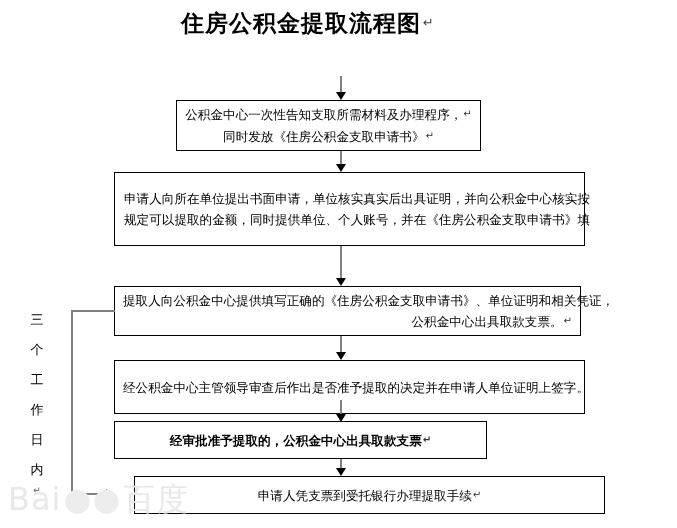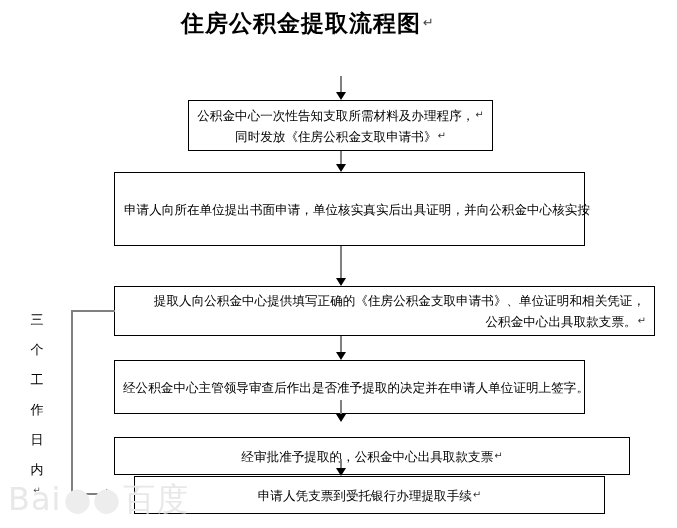--- a/index.html
+++ b/index.html
@@ -150,51 +150,52 @@
 <div id="page">
 
   <div class="doc-title">
     <span>住房公积金提取流程图</span><span class="pilcrow">↵</span>
   </div>
 
 
   <div class="conn" style="left:340px; top:76px; height:20px;"></div>
   <div class="arrow-down" style="left:336px; top:92px;"></div>
 
-  <div class="node center" style="left:188px; top:100px; width:305px; height:51px;">
+  <div class="node center" style="left:176px; top:100px; width:305px; height:51px;justify-content:space-between;">
     <div class="line"><span>公积金中心一次性告知支取所需材料及办理程序，</span><span class="ret">↵</span></div>
     <div class="line"><span>同时发放《住房公积金支取申请书》</span><span class="ret">↵</span></div>
   </div>
 
   <div class="conn" style="left:340px; top:151px; height:17px;"></div>
   <div class="arrow-down" style="left:336px; top:164px;"></div>
 
   <div class="node left" style="left:114px; top:172px; width:471px; height:74px; padding-left:9px;">
     <div class="line"><span>申请人向所在单位提出书面申请，单位核实真实后出具证明，并向公积金中心核实按</span><span class="ret"></span></div>
+    <div class="line"><span>规定可以提取的金额，同时提供单位、个人账号，并在《住房公积金支取申请书》填</span><span class="ret"></span></div>
   </div>
 
   <div class="conn" style="left:340px; top:246px; height:36px;"></div>
   <div class="arrow-down" style="left:336px; top:278px;"></div>
 
-  <div class="node left" style="left:114px; top:286px; width:541px; height:50px; ">
+  <div class="node left" style="left:114px; top:286px; width:467px; height:50px; ">
     <div class="line"><span>提取人向公积金中心提供填写正确的《住房公积金支取申请书》、单位证明和相关凭证，</span><span class="ret"></span></div>
     <div class="line"><span>公积金中心出具取款支票。</span><span class="ret">↵</span></div>
   </div>
 
   <div class="conn" style="left:340px; top:336px; height:18px;"></div>
   <div class="arrow-down" style="left:336px; top:352px;"></div>
 
   <div class="node center" style="left:114px; top:360px; width:471px; height:54px;">
     <div class="line"><span>经公积金中心主管领导审查后作出是否准予提取的决定并在申请人单位证明上签字。</span><span class="ret"></span></div>
   </div>
 
   <div class="conn" style="left:340px; top:400px; height:16px;"></div>
   <div class="arrow-down" style="left:336px; top:414px;"></div>
 
-  <div class="node center" style="left:114px; top:437px; width:516px; height:38px;">
+  <div class="node center" style="left:114px; top:421px; width:373px; height:38px;font-weight:bold;">
     <div class="line"><span>经审批准予提取的，公积金中心出具取款支票</span><span class="ret">↵</span></div>
   </div>
 
   <div class="conn" style="left:340px; top:459px; height:12px;"></div>
   <div class="arrow-down" style="left:336px; top:468px;"></div>
 
   <div class="node center" style="left:114px; top:476px; width:471px; height:38px;margin-left:20px;">
     <div class="line"><span>申请人凭支票到受托银行办理提取手续</span><span class="ret">↵</span></div>
   </div>
 

